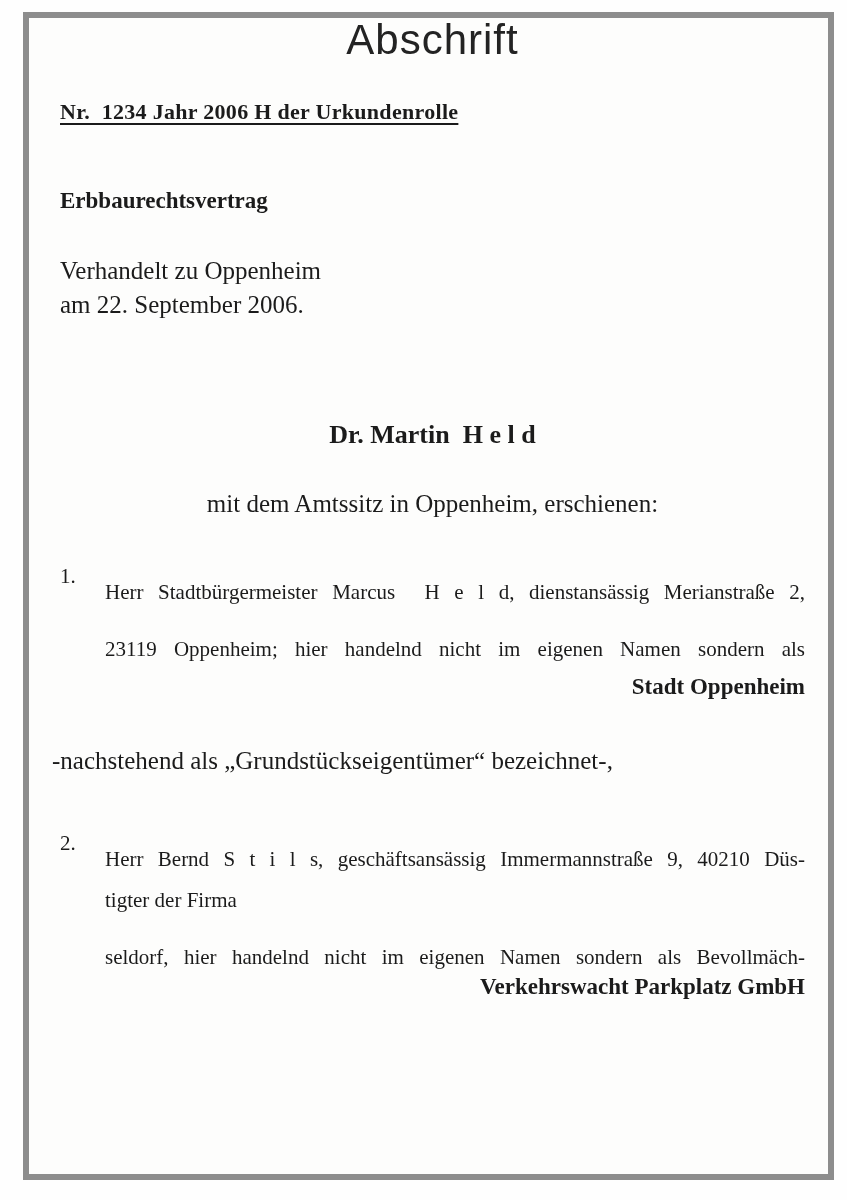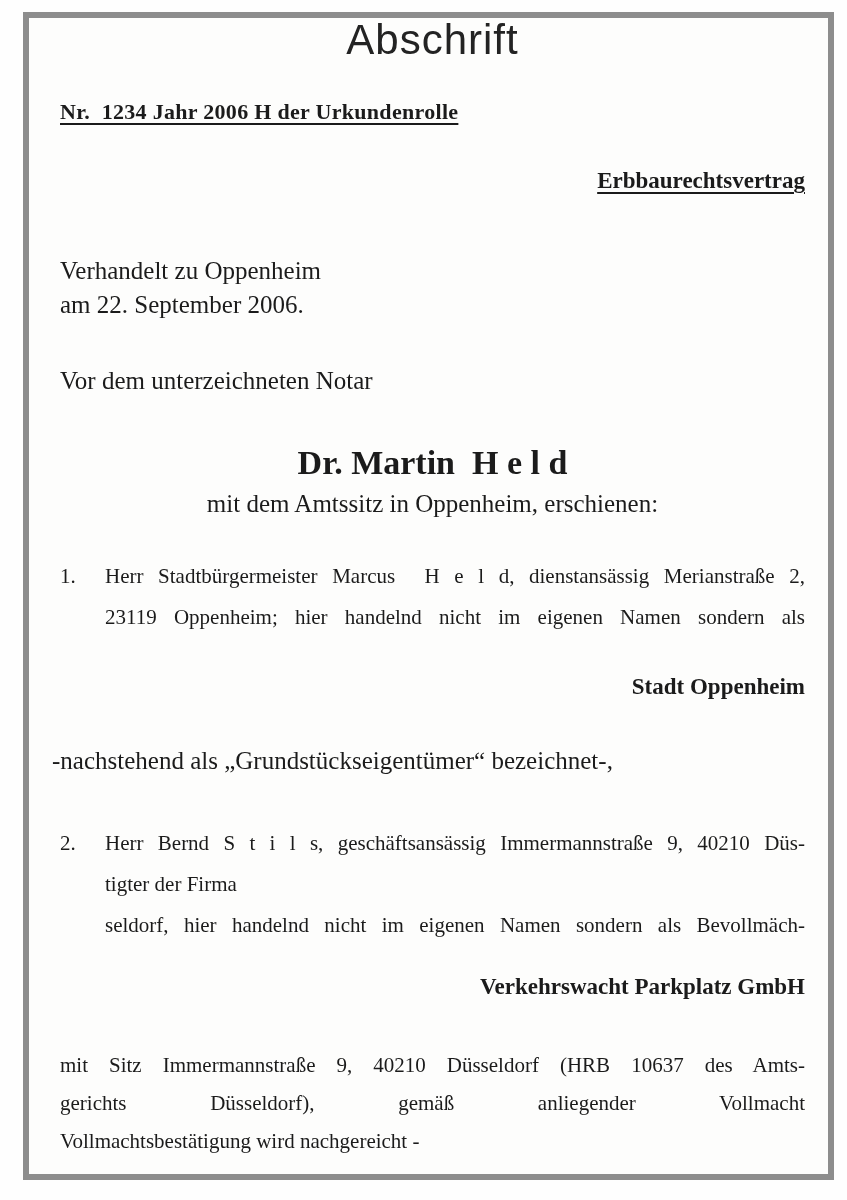--- a/index.html
+++ b/index.html
@@ -47,38 +47,36 @@
   .roll-number {
     top: 99px;
     font-size: 22px;
     font-weight: 600;
     letter-spacing: 0.3px;
     text-decoration: underline;
     text-underline-offset: 4px;
     text-decoration-thickness: 2px;
   }
   .contract-title {
-    top: 168px;
-    text-align: right;
+    top: 188px;
+    text-align: left;
     font-size: 23px;
     font-weight: 700;
-    text-decoration: underline;
     text-underline-offset: 4px;
     text-decoration-thickness: 2px;
   }
   .body-text { font-size: 25px; }
   .venue-line1 { top: 257px; }
   .venue-line2 { top: 291px; }
   .notary-intro { top: 367px; }
   .notary-name {
     top: 420px;
     text-align: center;
-    font-size: 34px;
+    font-size: 26px;
     font-weight: 600;
-    margin-top: 24px;
   }
   .notary-seat { top: 490px; text-align: center; }
 
   .party-row {
     display: flex;
     align-items: flex-start;
   }
   .party1-row { top: 556px; }
   .party2-row { top: 823px; }
   .party-num {
@@ -89,20 +87,21 @@
   .party-body { flex: 1; }
   .line {
     font-size: 21px;
     line-height: 41px;
     white-space: nowrap;
   }
   .just {
     white-space: normal;
     text-align: justify;
     text-align-last: justify;
+    margin-top: 16px;
   }
   .entity-name {
     text-align: right;
     font-size: 23px;
     font-weight: 600;
   }
   .entity1 { top: 674px; }
   .entity2 { top: 974px; }
   .designation-line { top: 747px; left: -8px; }
   .company-seat { top: 1046px; }
@@ -117,21 +116,20 @@
 
     <div class="abs copy-label">Abschrift</div>
 
     <div class="abs roll-number">Nr.&nbsp; 1234 Jahr 2006 H der Urkundenrolle</div>
 
     <div class="abs contract-title">Erbbaurechtsvertrag</div>
 
     <div class="abs body-text venue-line1">Verhandelt zu Oppenheim</div>
     <div class="abs body-text venue-line2">am 22. September 2006.</div>
 
-    <div class="abs body-text notary-intro">Vor dem unterzeichneten Notar</div>
     <div class="abs notary-name">Dr. Martin&nbsp; H e l d</div>
     <div class="abs body-text notary-seat">mit dem Amtssitz in Oppenheim, erschienen:</div>
 
     <div class="abs party-row party1-row">
       <div class="party-num">1.</div>
       <div class="party-body">
         <div class="line just">Herr Stadtbürgermeister Marcus&nbsp; H e l d, dienstansässig Merianstraße 2,</div>
         <div class="line just">23119 Oppenheim; hier handelnd nicht im eigenen Namen sondern als</div>
       </div>
     </div>
@@ -142,20 +140,15 @@
     <div class="abs party-row party2-row">
       <div class="party-num">2.</div>
       <div class="party-body">
         <div class="line just">Herr Bernd S t i l s, geschäftsansässig Immermannstraße 9, 40210 Düs-</div>
         <div class="line">tigter der Firma</div>
         <div class="line just">seldorf, hier handelnd nicht im eigenen Namen sondern als Bevollmäch-</div>
       </div>
     </div>
     <div class="abs entity-name entity2">Verkehrswacht Parkplatz GmbH</div>
 
-    <div class="abs company-seat">
-      <div class="line just">mit Sitz Immermannstraße 9, 40210 Düsseldorf (HRB 10637 des Amts-</div>
-      <div class="line just">gerichts Düsseldorf), gemäß anliegender Vollmacht</div>
-      <div class="line">Vollmachtsbestätigung wird nachgereicht -</div>
-    </div>
 
   </div>
 </div>
 
 </body></html>

